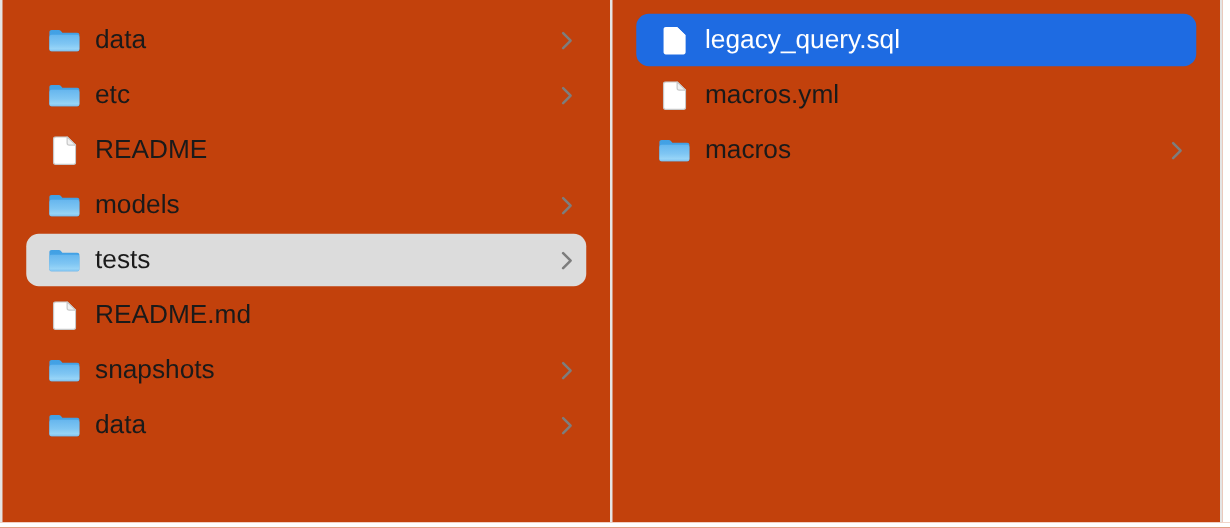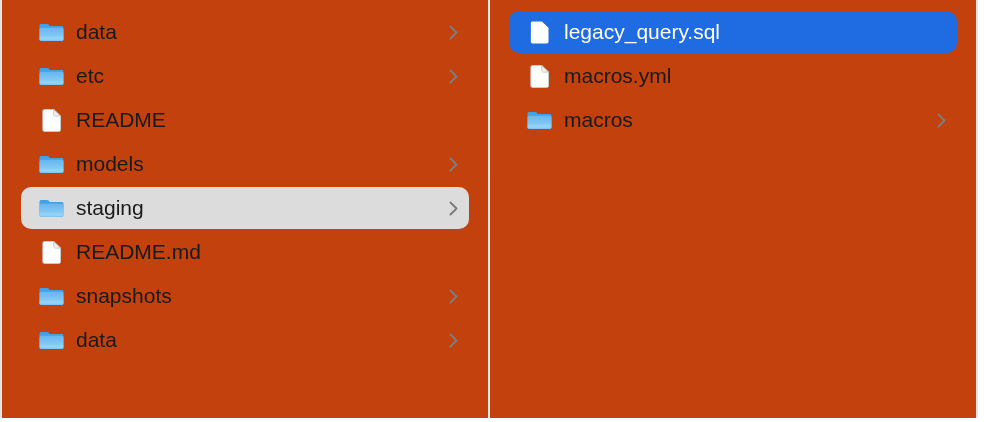--- a/index.html
+++ b/index.html
@@ -142,21 +142,21 @@
           <stop offset="0" stop-color="#66b6ee"></stop>
           <stop offset="0.55" stop-color="#7fc6f3"></stop>
           <stop offset="0.85" stop-color="#97d4f7"></stop>
           <stop offset="1" stop-color="#7cc0ef"></stop>
         </linearGradient>
       </defs>
       <path d="M0.5,17.3 V3.6 c0-1 0.75-1.7 1.75-1.7 h5.9 c0.55,0 1.05,0.23 1.4,0.65 l1.35,1.55 h11.85 c1,0 1.75,0.7 1.75,1.7 v11.5 c0,1-0.75,1.7-1.75,1.7 H2.25 c-1,0-1.75-0.7-1.75-1.7 Z" fill="url(#fldBack)"></path>
       <rect x="0.5" y="5.8" width="24" height="13.2" rx="1.8" fill="url(#fldFront)"></rect>
     </svg>
         </span>
-    <span class="label">staging</span>
+    <span class="label">tests</span>
     <span class="chevron">
       <svg width="11" height="17" viewBox="0 0 11 17" aria-hidden="true">
         <path d="M2.5 2.5 L8.5 8.5 L2.5 14.5" fill="none" stroke="currentColor" stroke-width="2" stroke-linecap="round" stroke-linejoin="round"></path>
       </svg>
     </span>
   </div>
       <div class="row">
     <span class="icon-slot">
     <svg width="19" height="23" viewBox="0 0 19 23" aria-hidden="true">
       <path class="page" d="M2.6,0.5 h9.1 L18.5,7.1 v13.7 c0,1-0.75,1.7-1.75,1.7 H2.6 c-1,0-1.75-0.7-1.75-1.7 V2.2 c0-1 0.75-1.7 1.75-1.7 Z" fill="#ffffff" stroke="#c9c9c9" stroke-width="1" stroke-linejoin="round"></path>

